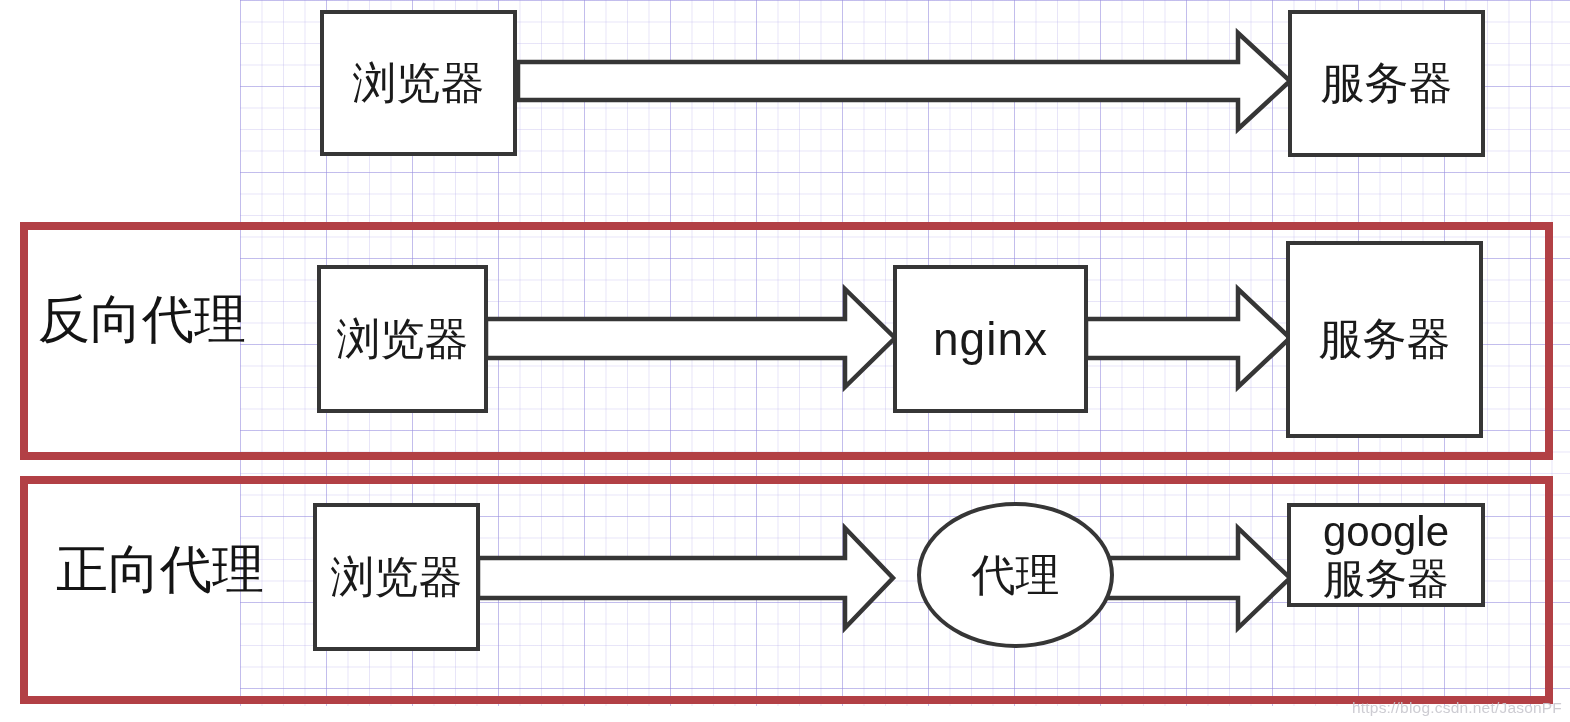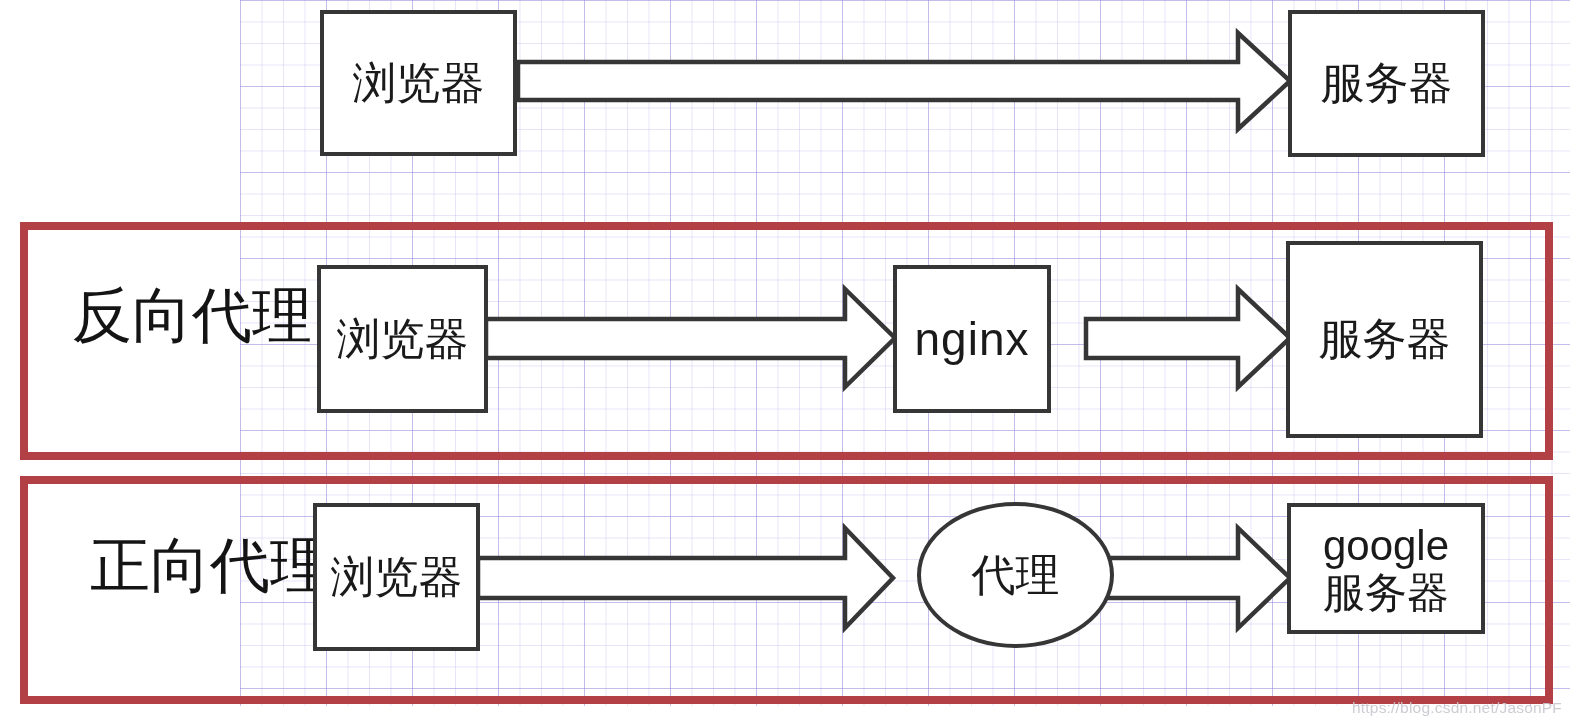--- a/index.html
+++ b/index.html
@@ -31,25 +31,24 @@
   .arrows{position:absolute;left:0;top:0;pointer-events:none;}
   .blockarrow{fill:#ffffff;stroke:var(--shape-border);stroke-width:4.5;stroke-linejoin:miter;}
   .redbox{
     position:absolute;
     border:8px solid var(--section-border);
     background:transparent;
     box-sizing:border-box;
   }
   .slabel{
     position:absolute;
-    font-family:Liberation Mono, monospace;
-    font-size:60px;line-height:54px;
+    font-family:Liberation Serif, serif;
+    font-size:52px;line-height:54px;
     color:var(--label-color);
     white-space:nowrap;
-    margin-left:34px;
   }
   .node{
     position:absolute;
     background:#ffffff;
     border:4px solid var(--shape-border);
     box-sizing:border-box;
     display:flex;align-items:center;justify-content:center;
     text-align:center;
     color:#1a1a1a;
     font-size:44px;
@@ -89,34 +88,34 @@
   <div class="node" style="left:320px;top:10px;width:197px;height:146px;">
     <span class="txt">浏览器</span>
   </div>
   <div class="node" style="left:1288px;top:10px;width:197px;height:147px;">
     <span class="txt">服务器</span>
   </div>
 
   <div class="node" style="left:317px;top:265px;width:171px;height:148px;">
     <span class="txt">浏览器</span>
   </div>
-  <div class="node nginx" style="left:893px;top:265px;width:158px;height:148px;">
+  <div class="node nginx" style="left:893px;top:265px;width:195px;height:148px;">
     <span class="txt">nginx</span>
   </div>
   <div class="node" style="left:1286px;top:241px;width:197px;height:197px;">
     <span class="txt">服务器</span>
   </div>
 
   <div class="node" style="left:313px;top:503px;width:167px;height:148px;">
     <span class="txt">浏览器</span>
   </div>
   <div class="node ellipse" style="left:917px;top:502px;width:197px;height:146px;">
     <span class="txt">代理</span>
   </div>
-  <div class="node twoline" style="left:1287px;top:503px;width:198px;height:131px;">
+  <div class="node twoline" style="left:1287px;top:503px;width:198px;height:104px;">
     <span class="txt">
       <span>google</span><br>
       <span>服务器</span>
     </span>
   </div>
 
   <div class="watermark">https://blog.csdn.net/JasonPF</div>
 
 </div>
 

